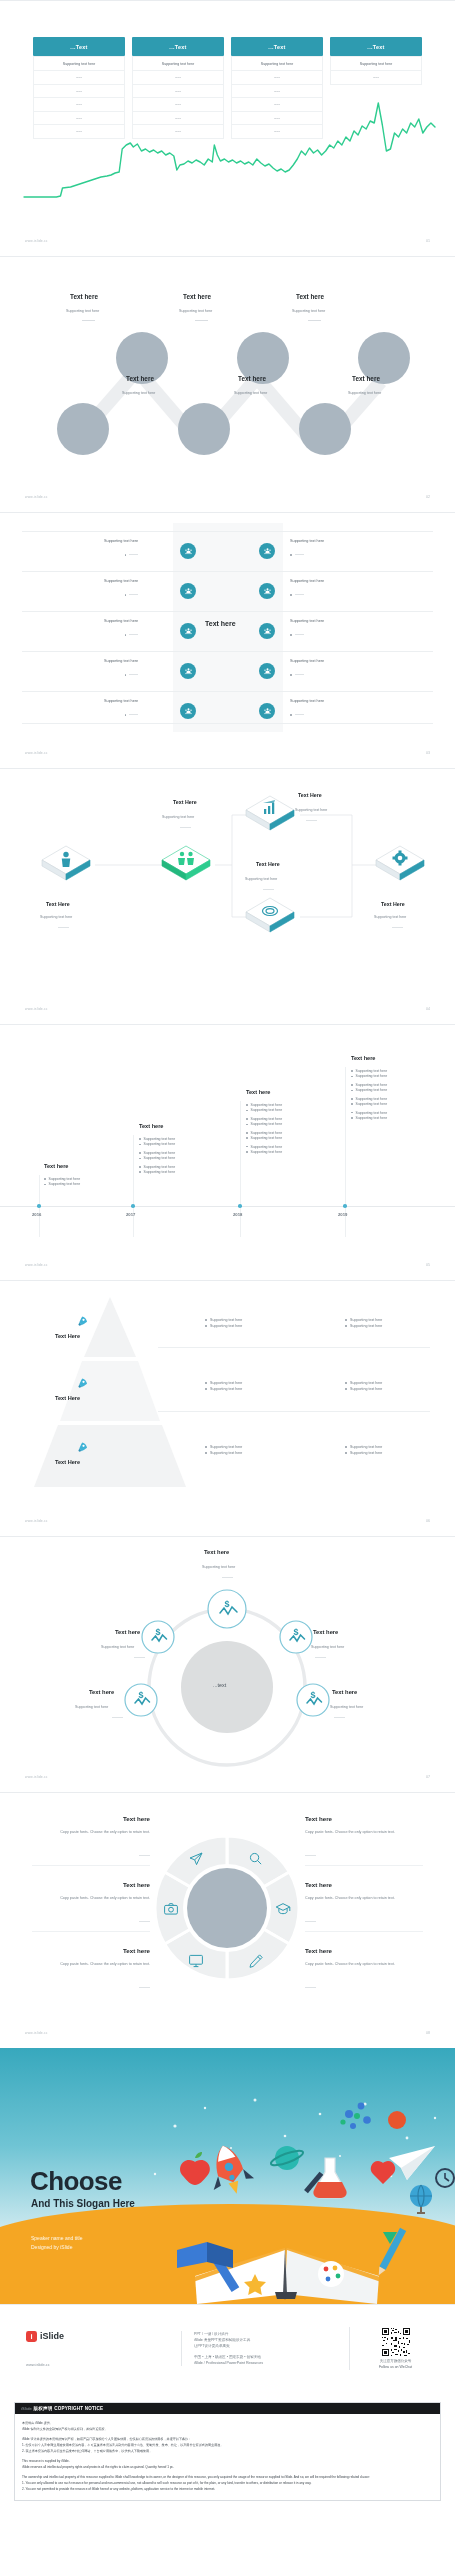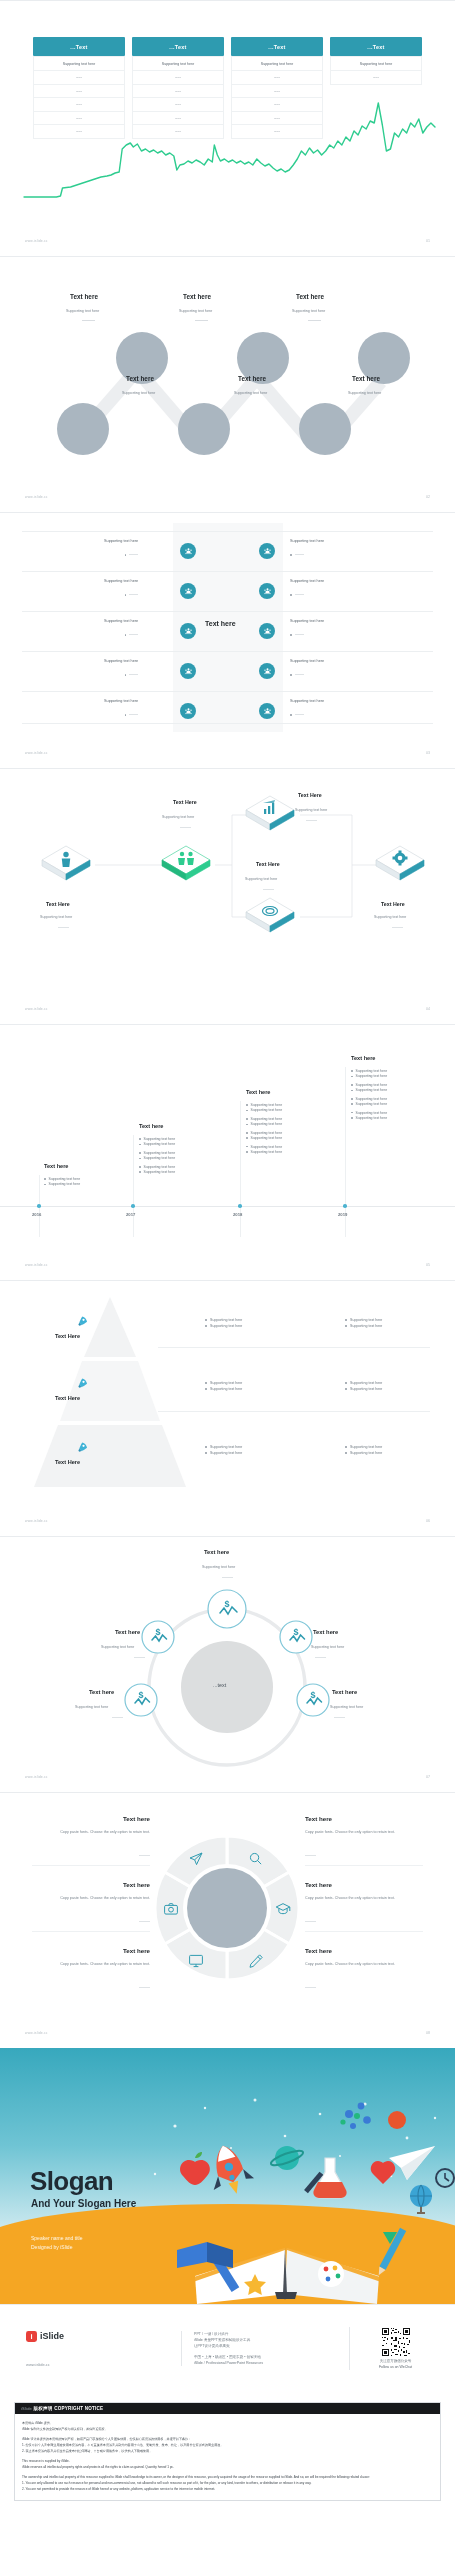--- a/index.html
+++ b/index.html
@@ -876,22 +876,22 @@
             <path d="M72 164 L98 172 L98 190 L72 184 Z" fill="#2a5fa8"></path>
           </g>
 
         <path d="M248 154 l14 0 -7 12z" fill="#23b87e"></path>
 
         <g transform="rotate(40 176 110)">
             <rect x="172" y="92" width="5" height="24" fill="#2e4057"></rect>
           </g>
       </svg>
     </div>
-    <div class="thanks-title">Slogan</div>
-    <div class="thanks-sub">And Your Slogan Here</div>
+    <div class="thanks-title">Choose</div>
+    <div class="thanks-sub">And This Slogan Here</div>
     <div class="thanks-sp">
       <div>Speaker name and title</div>
       <div>Designed by iSlide</div>
     </div>
   </section>
 
   <section class="brand">
     <div class="brand-inner">
       <div class="brand-col">
         <div class="brand-logo">

